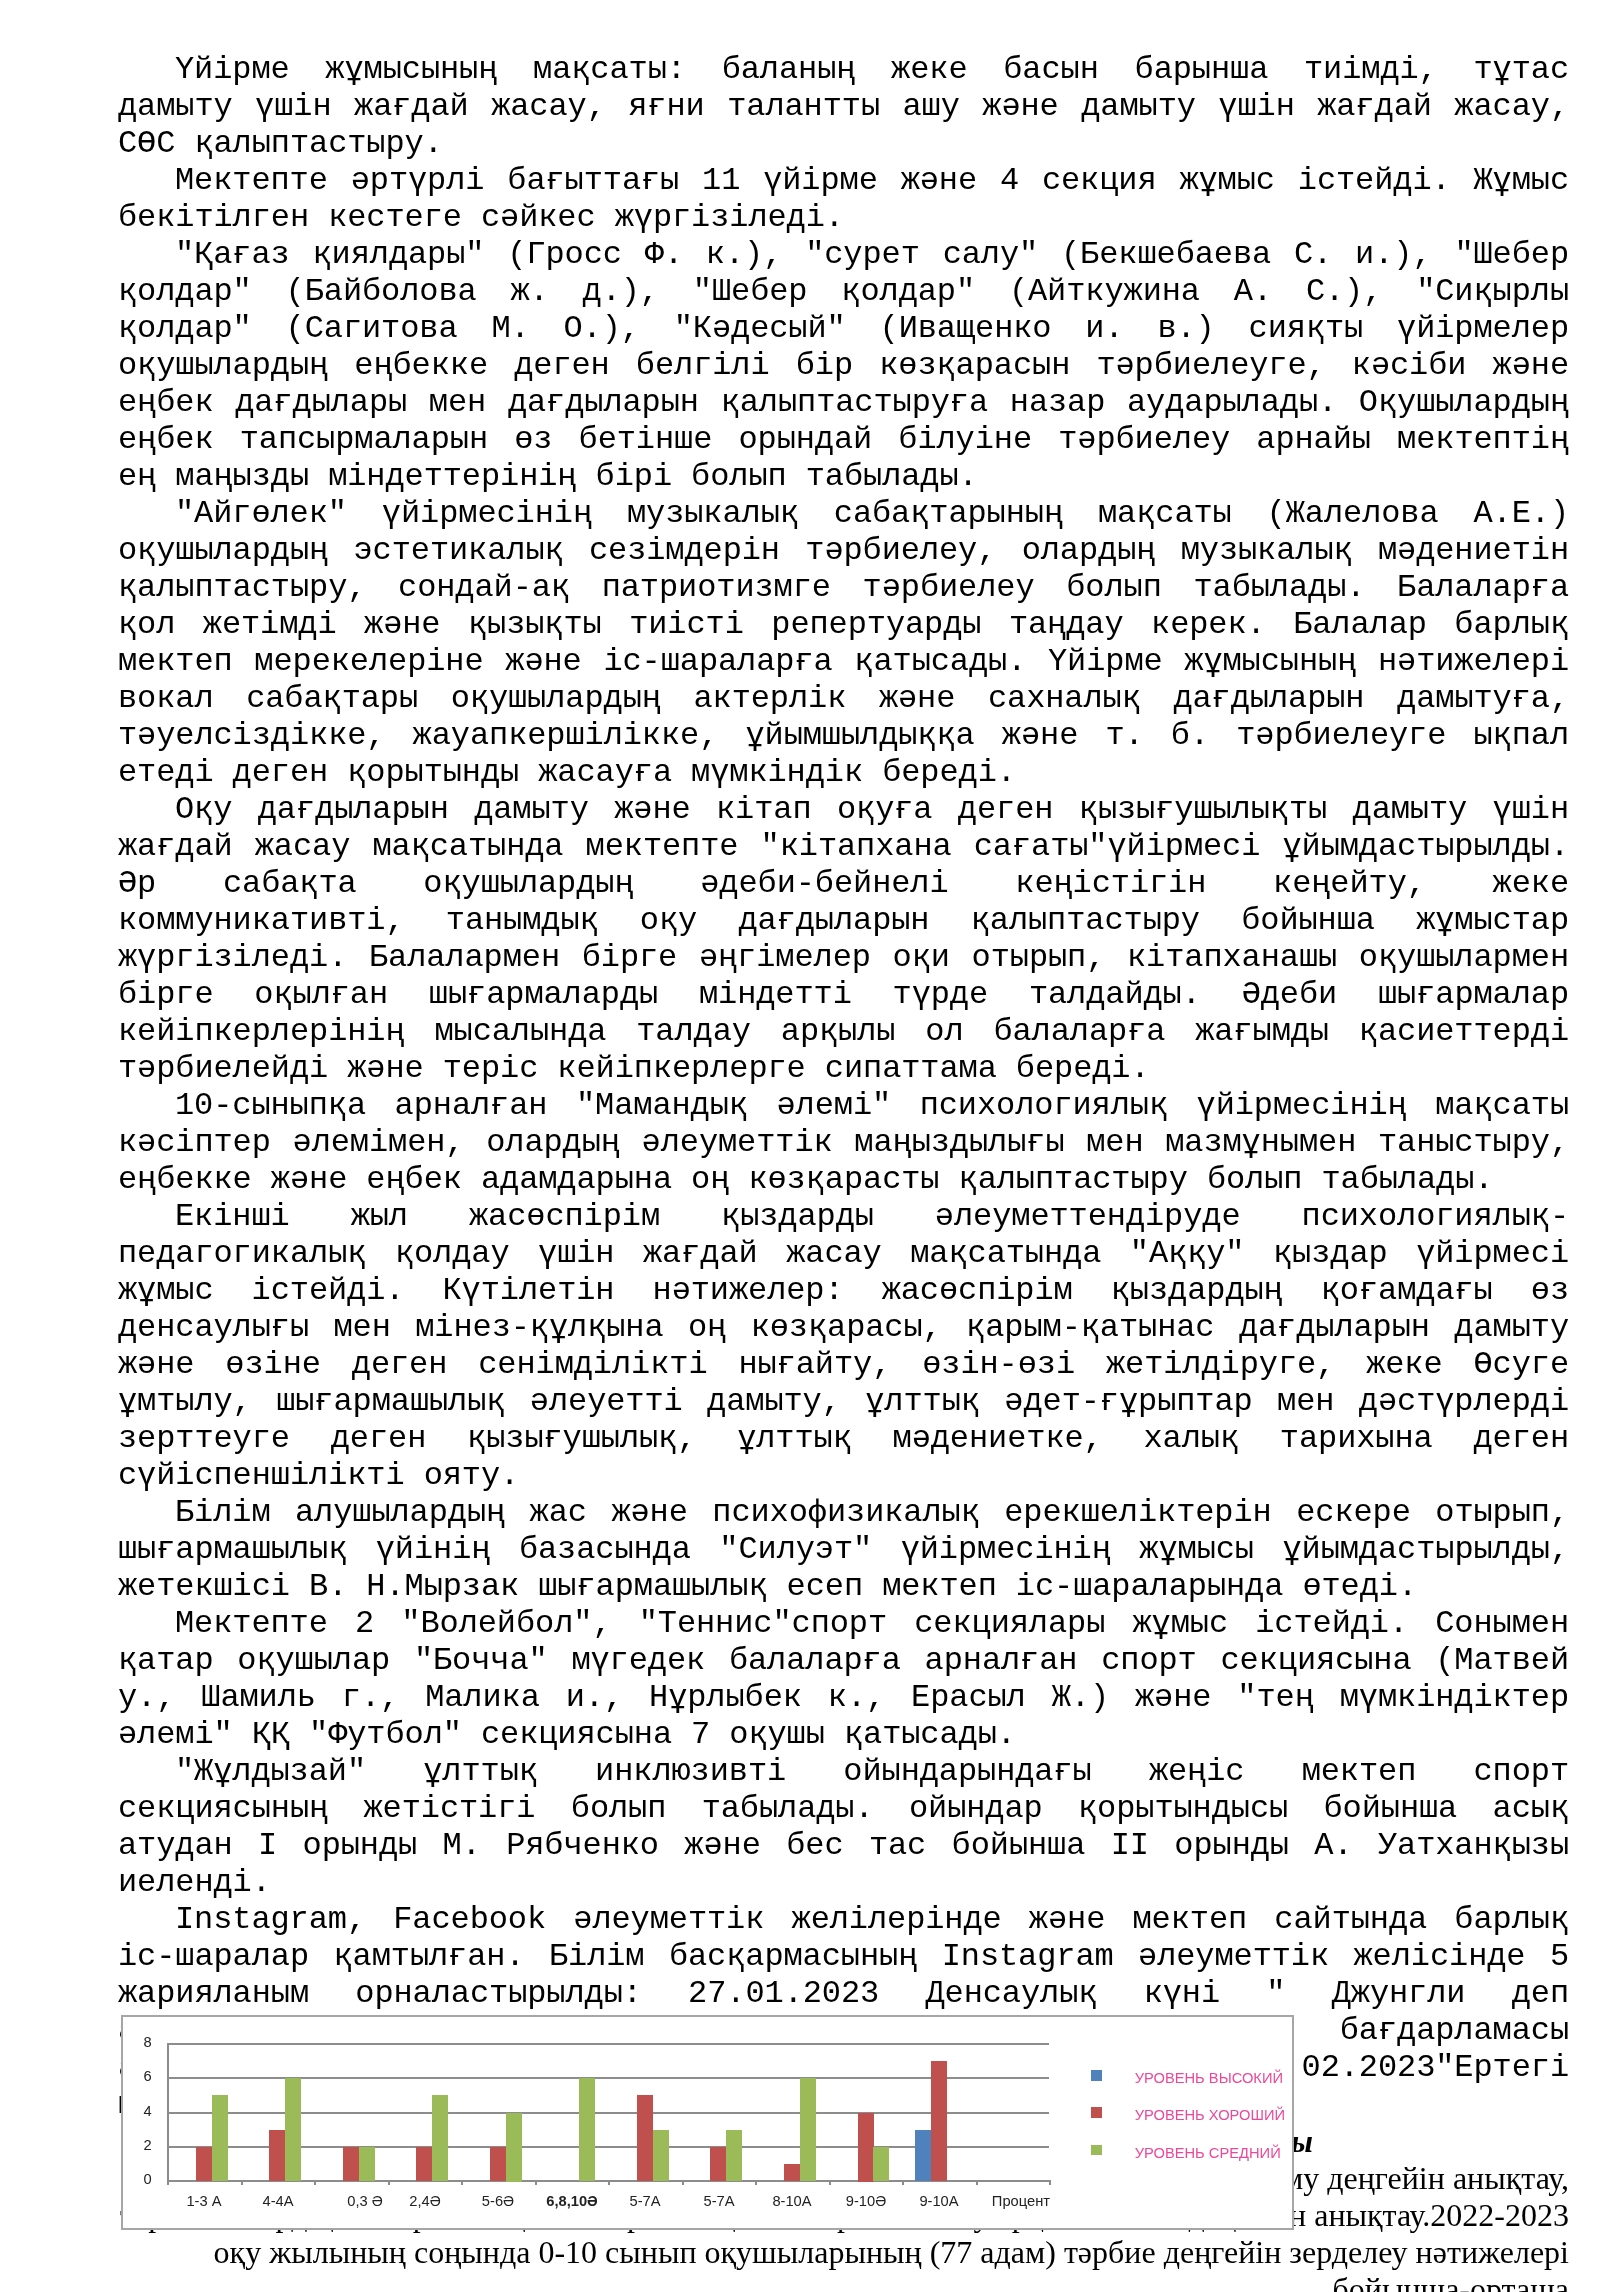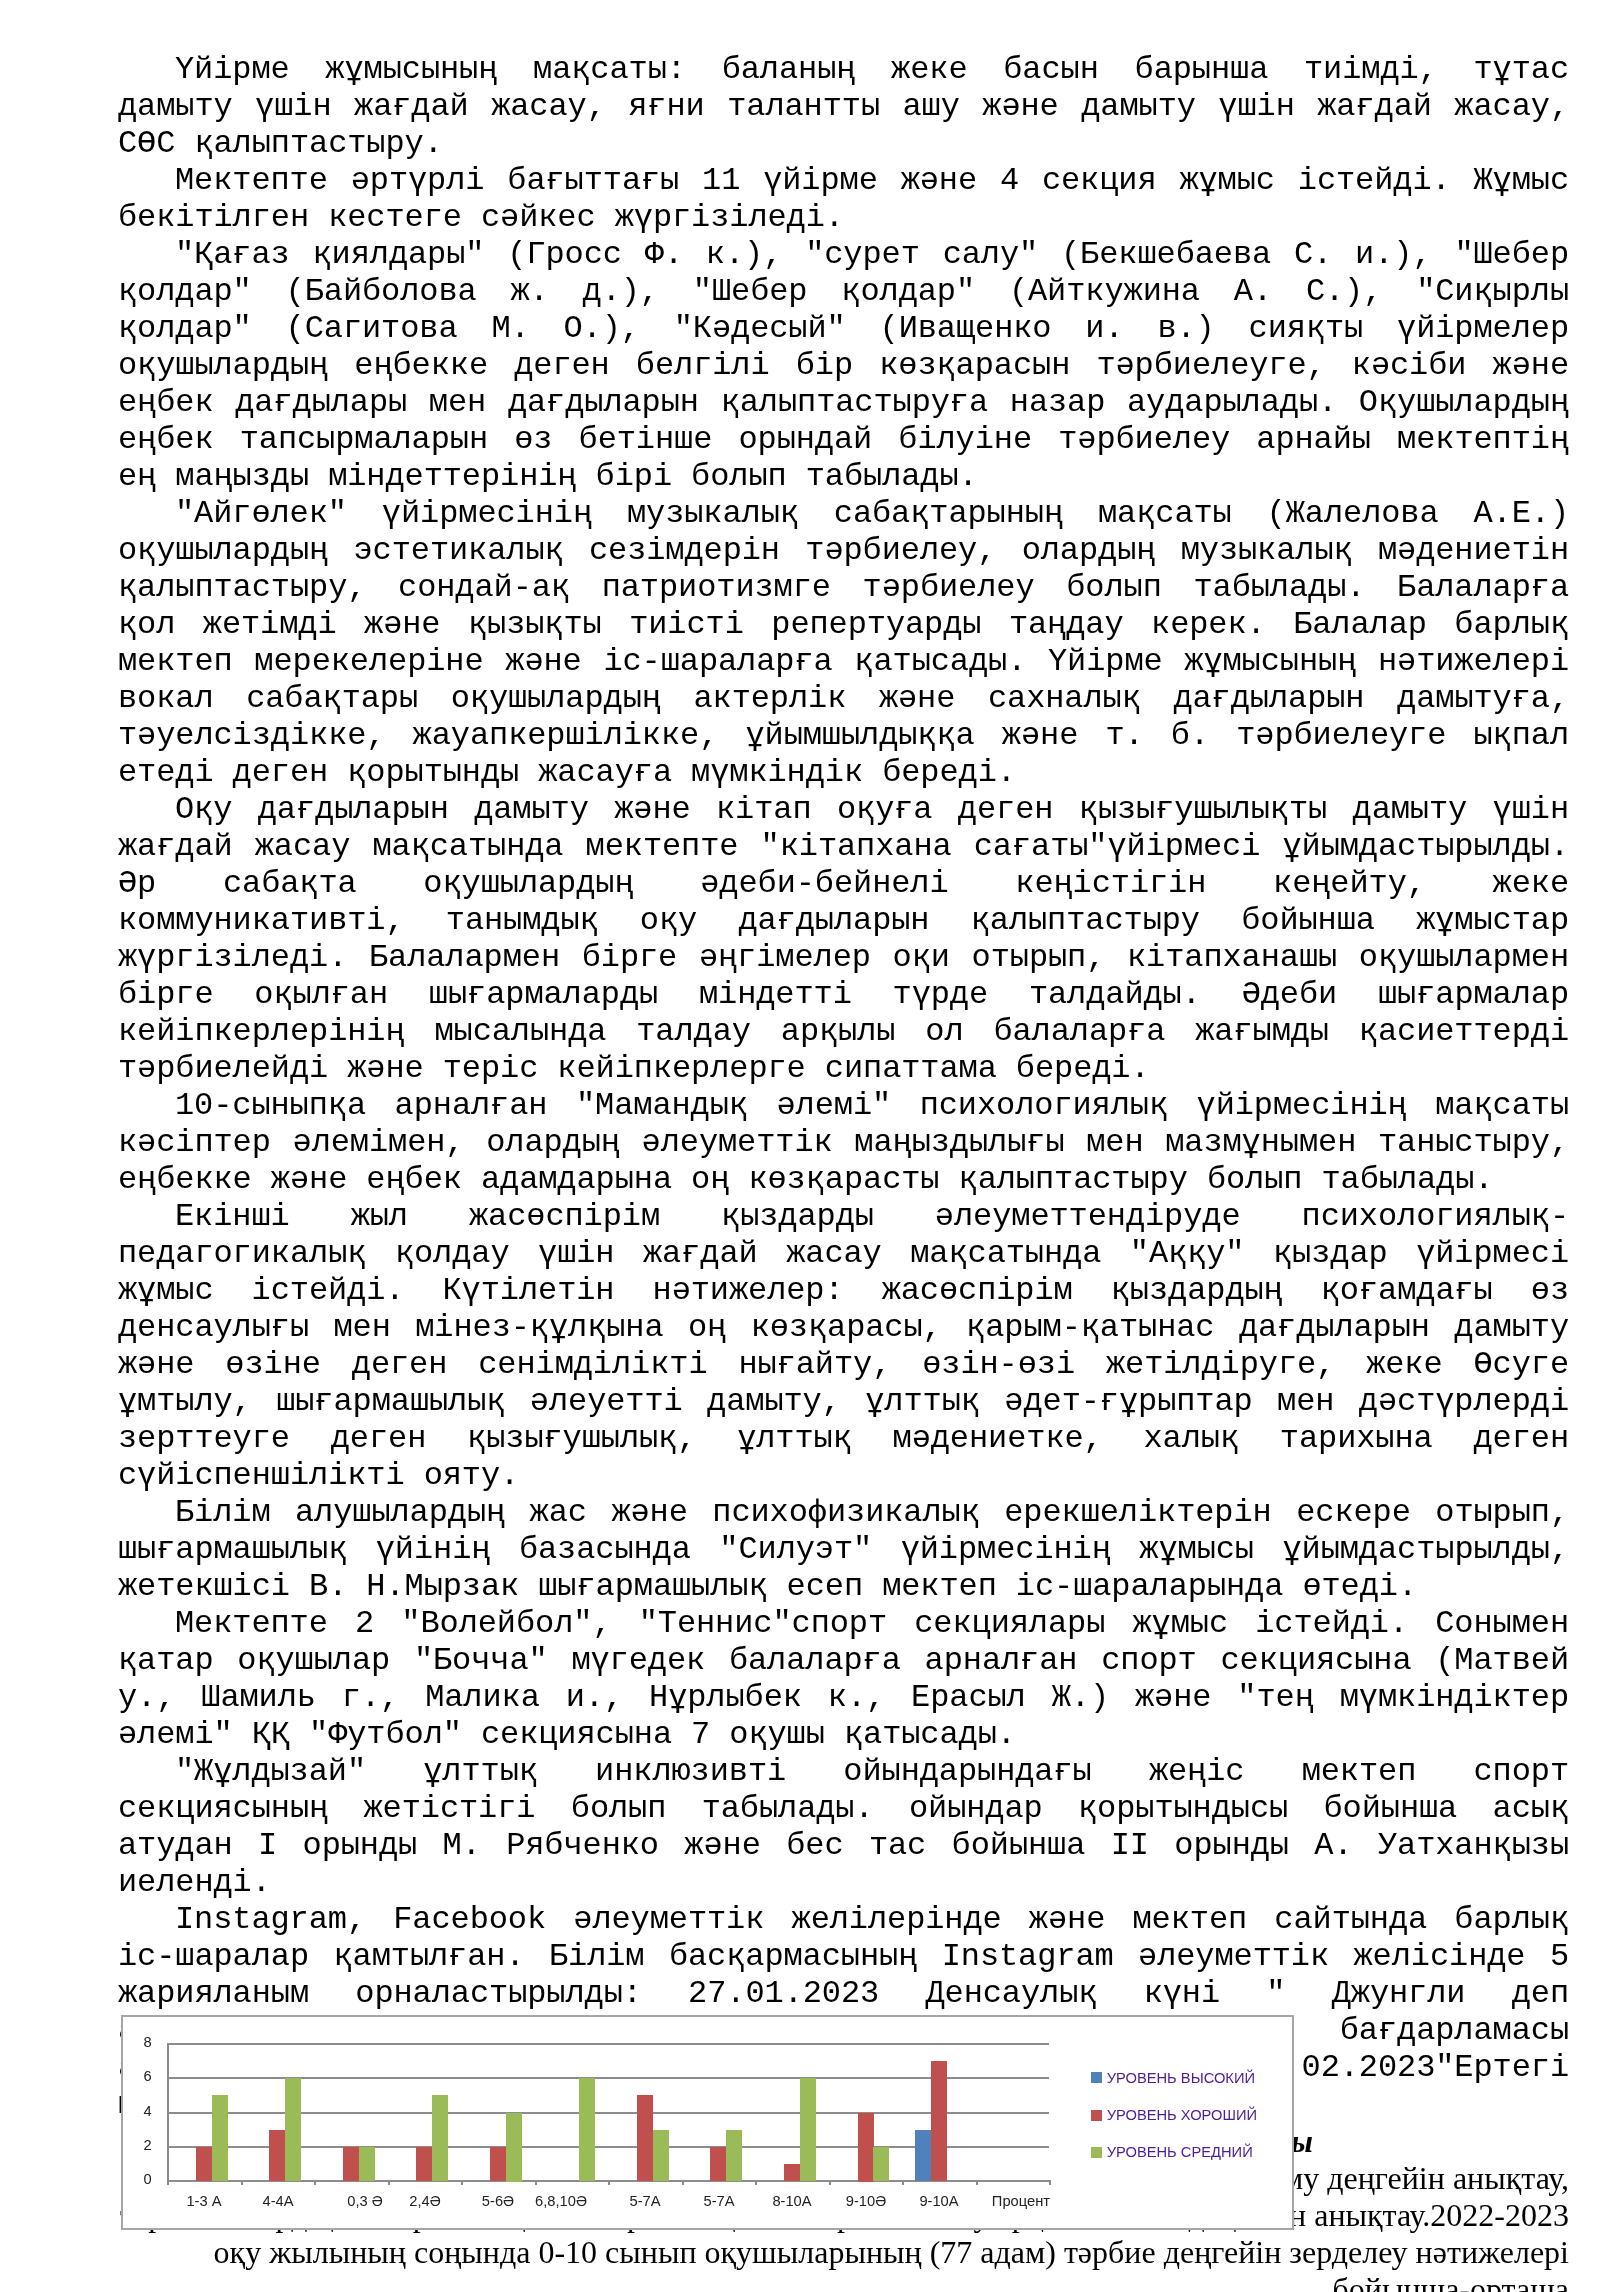--- a/index.html
+++ b/index.html
@@ -43,21 +43,21 @@
   }
   .plot { position: absolute; left: 44px; top: 26.5px; width: 882px; height: 137px; }
   .gridline { position: absolute; left: 0; width: 882px; height: 0; border-top: 2px solid #8c8c8c; }
   .y-axis { position: absolute; left: 0; top: 0; width: 0; height: 137px; border-left: 2px solid #8c8c8c; }
   .x-axis { position: absolute; left: 0; top: 136px; width: 882px; height: 0; border-top: 2px solid #8c8c8c; }
   .ytick-label { position: absolute; left: -35px; width: 19.6px; text-align: right; font-size: 14.7px; color: #222; line-height: 15.7px; }
   .xtick { position: absolute; top: 136px; width: 0; height: 5.9px; border-left: 2px solid #8c8c8c; }
   .xlabel { position: absolute; top: 149px; width: 74px; text-align: center; font-size: 14.7px; color: #222; white-space: nowrap; }
   .bar { position: absolute; width: 15.7px; }
   .legend { position: absolute; left: 968px; top: 53px; }
-  .legend-item { display: flex; align-items: center; height: 15.7px; margin-bottom: 21.6px; font-size: 14.7px; color: #4c1d95; white-space: nowrap; }
+  .legend-item { display: flex; height: 15.7px; margin-bottom: 21.6px; font-size: 14.7px; color: #ec4899; white-space: nowrap; gap: 28px; }
   .legend-swatch { width: 10.8px; height: 10.8px; margin-right: 4.9px; display: inline-block; }
 </style>
 </head>
 <body>
 
 <div class="page">
   <p class="para">Үйірме жұмысының мақсаты: баланың жеке басын барынша тиімді, тұтас дамыту үшін жағдай жасау, яғни талантты ашу және дамыту үшін жағдай жасау, СӨС қалыптастыру.</p>
   <p class="para">Мектепте әртүрлі бағыттағы 11 үйірме және 4 секция жұмыс істейді. Жұмыс бекітілген кестеге сәйкес жүргізіледі.</p>
   <p class="para">"Қағаз қиялдары" (Гросс Ф. к.), "сурет салу" (Бекшебаева С. и.), "Шебер қолдар" (Байболова ж. д.), "Шебер қолдар" (Айткужина А. С.), "Сиқырлы қолдар" (Сагитова М. О.), "Кәдесый" (Иващенко и. в.) сияқты үйірмелер оқушылардың еңбекке деген белгілі бір көзқарасын тәрбиелеуге, кәсіби және еңбек дағдылары мен дағдыларын қалыптастыруға назар аударылады. Оқушылардың еңбек тапсырмаларын өз бетінше орындай білуіне тәрбиелеу арнайы мектептің ең маңызды міндеттерінің бірі болып табылады.</p>
   <p class="para">"Айгөлек" үйірмесінің музыкалық сабақтарының мақсаты (Жалелова А.Е.) оқушылардың эстетикалық сезімдерін тәрбиелеу, олардың музыкалық мәдениетін қалыптастыру, сондай-ақ патриотизмге тәрбиелеу болып табылады. Балаларға қол жетімді және қызықты тиісті репертуарды таңдау керек. Балалар барлық мектеп мерекелеріне және іс-шараларға қатысады. Үйірме жұмысының нәтижелері вокал сабақтары оқушылардың актерлік және сахналық дағдыларын дамытуға, тәуелсіздікке, жауапкершілікке, ұйымшылдыққа және т. б. тәрбиелеуге ықпал етеді деген қорытынды жасауға мүмкіндік береді.</p>
@@ -96,21 +96,21 @@
       <div class="xtick" style="left: 588px;"></div>
       <div class="xtick" style="left: 662px;"></div>
       <div class="xtick" style="left: 735px;"></div>
       <div class="xtick" style="left: 809px;"></div>
       <div class="xtick" style="left: 882px;"></div>
       <div class="xlabel" style="left: 0px;">1-3 А</div>
       <div class="xlabel" style="left: 74px;">4-4А</div>
       <div class="xlabel" style="left: 161px;">0,3 Ә</div>
       <div class="xlabel" style="left: 221px;">2,4Ә</div>
       <div class="xlabel" style="left: 294px;">5-6Ә</div>
-      <div class="xlabel" style="left: 357px;">6,8,10Ә</div>
+      <div class="xlabel" style="left: 368px; font-weight: bold;">6,8,10Ә</div>
       <div class="xlabel" style="left: 441px;">5-7А</div>
       <div class="xlabel" style="left: 515px;">5-7А</div>
       <div class="xlabel" style="left: 588px;">8-10А</div>
       <div class="xlabel" style="left: 662px;">9-10Ә</div>
       <div class="xlabel" style="left: 735px;">9-10А</div>
       <div class="xlabel" style="left: 809px; text-align: right;">Процент</div>
       <div class="bar" title="УРОВЕНЬ ВЫСОКИЙ: 3" style="left: 748px; top: 86px; height: 51px; background: rgb(79, 129, 189);"></div>
       <div class="bar" title="УРОВЕНЬ ХОРОШИЙ: 2" style="left: 29px; top: 103px; height: 34px; background: rgb(192, 80, 77);"></div>
       <div class="bar" title="УРОВЕНЬ ХОРОШИЙ: 3" style="left: 102px; top: 86px; height: 51px; background: rgb(192, 80, 77);"></div>
       <div class="bar" title="УРОВЕНЬ ХОРОШИЙ: 2" style="left: 176px; top: 103px; height: 34px; background: rgb(192, 80, 77);"></div>

